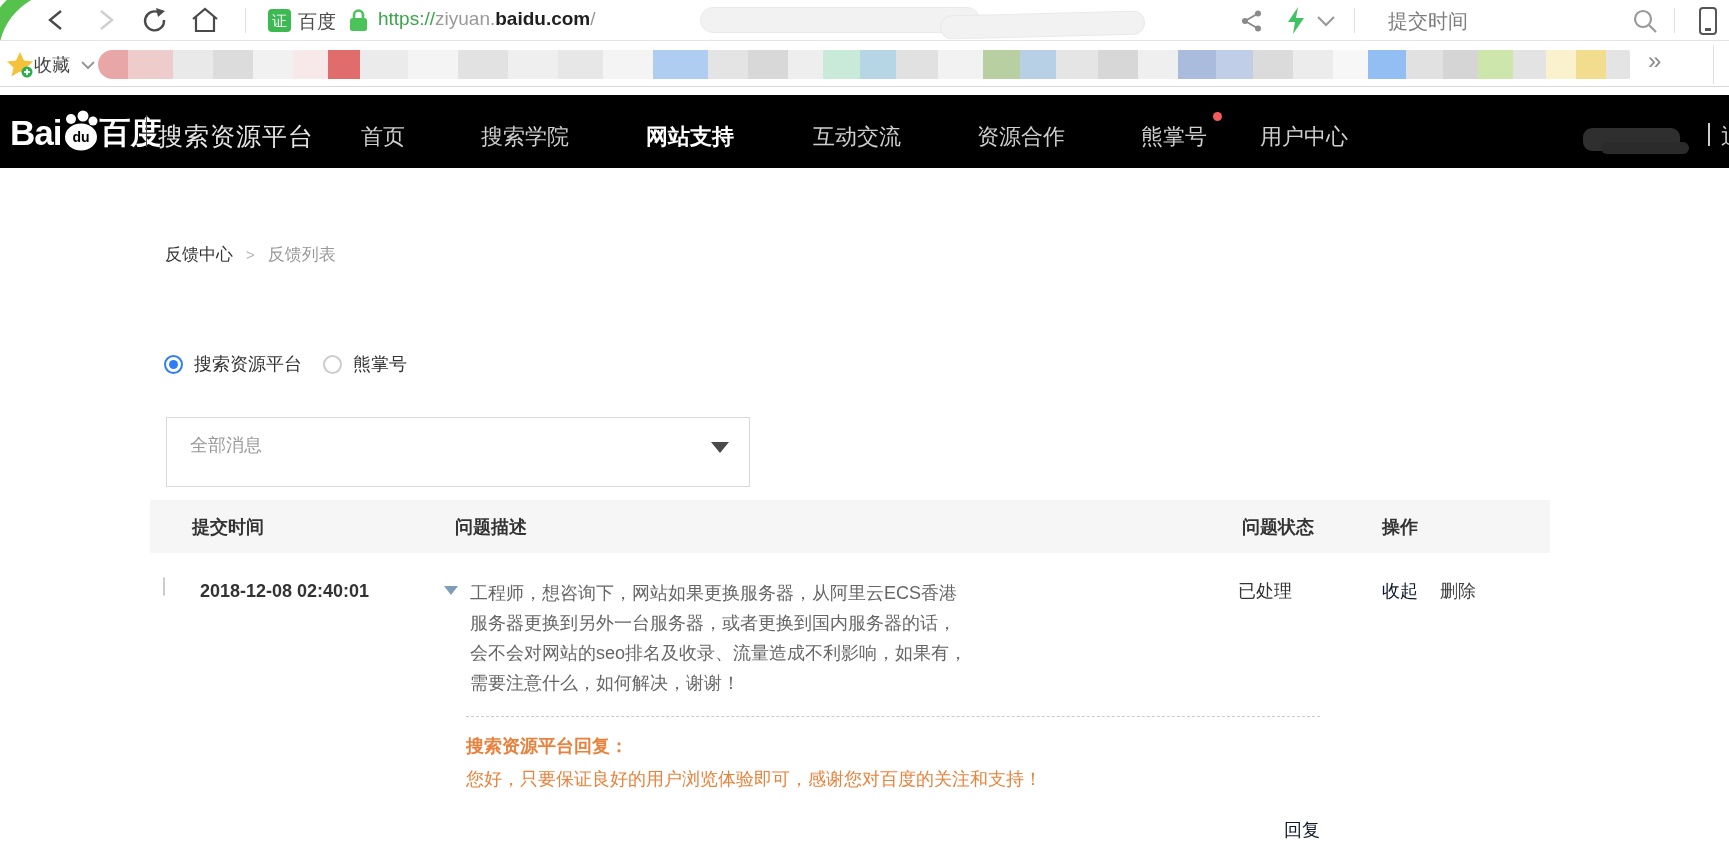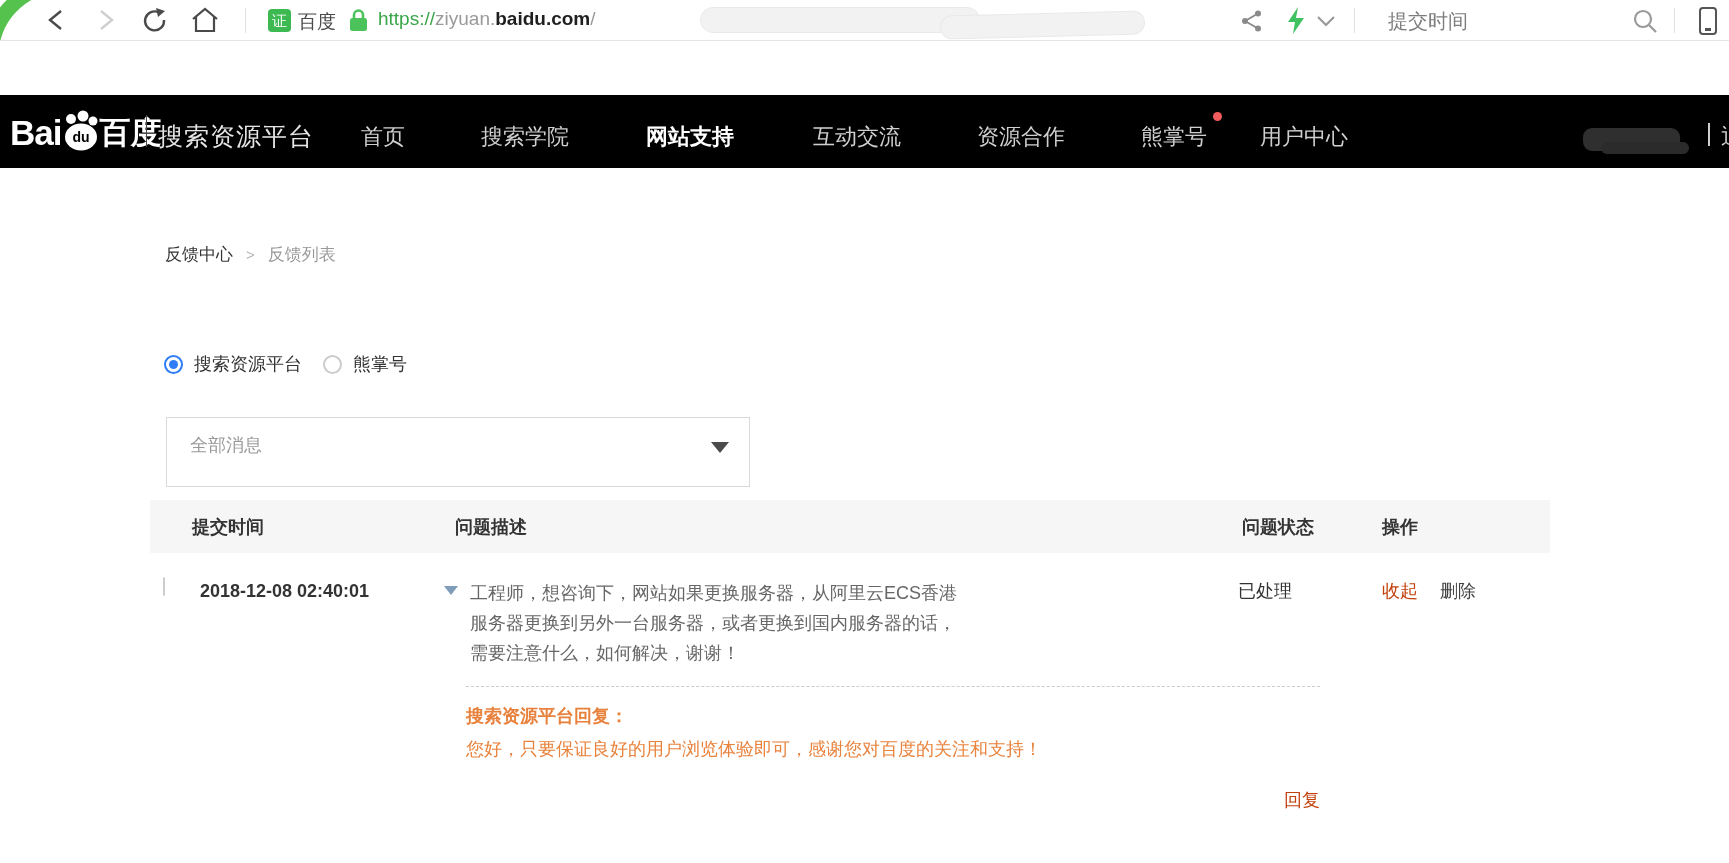--- a/index.html
+++ b/index.html
@@ -85,21 +85,21 @@
   .tbl-row { display:grid; grid-template-columns:50px 240px 778px 154px 178px; margin-top:25px; align-items:start; }
   .chk { width:17px; height:17px; border:1px solid #ccc; border-radius:3px; background:#fff; margin:4px 0 0 13px; cursor:pointer; }
   .row-time { font-size:18px; font-weight:700; color:#333; line-height:26px; }
   .desc-cell { display:flex; align-items:flex-start; }
   .collapse-caret { width:0; height:0; margin:8px 12px 0 4px; cursor:pointer;
     border-left:7px solid transparent; border-right:7px solid transparent; border-top:9px solid #7f9db9; }
   .q-lines { font-size:18px; color:#666; line-height:30px; }
   .q-lines div { white-space:nowrap; }
   .row-status { font-size:18px; color:#333; padding-left:20px; line-height:26px; }
   .row-actions { font-size:18px; padding-left:10px; line-height:26px; display:flex; gap:22px; }
-  .link-blue { color:#c2410c; cursor:pointer; }
+  .link-blue { color:#0f172a; cursor:pointer; }
   .link-dark { color:#444; cursor:pointer; }
 
   .detail { margin-left:316px; width:854px; margin-top:18px; border-top:1px dashed #ccc; padding-top:17px; }
   .reply-title { font-size:18px; font-weight:700; color:#e8813c; }
   .reply-body { font-size:18px; color:#e8823c; margin-top:9px; white-space:nowrap; }
   .reply-time { font-size:16px; color:#9a9a9a; margin-top:11px; }
   .reply-link-row { text-align:right; margin-top:27px; font-size:18px; }
 
   .icon-btn { cursor:pointer; }
 </style>
@@ -159,20 +159,34 @@
       <circle cx="11" cy="11" r="8" stroke="#9a9a9a" stroke-width="2.2" fill="none"></circle>
       <line x1="17" y1="17" x2="24" y2="24" stroke="#9a9a9a" stroke-width="2.2"></line>
     </svg>
     <div class="abs vsep" style="left:1674px;top:8px;height:25px"></div>
     <svg class="abs icon-btn" style="left:1697px;top:6px" width="22" height="30">
       <rect x="3" y="2" width="16" height="26" rx="3" stroke="#555" stroke-width="2" fill="none"></rect>
       <rect x="8" y="22" width="6" height="3" fill="#555"></rect>
     </svg>
   </div>
 
+  <div class="bookbar">
+    <svg class="abs icon-btn" style="left:7px;top:9px" width="27" height="27">
+      <polygon points="13,1 17,9.5 26,10.5 19.5,16.5 21.5,25.5 13,20.5 4.5,25.5 6.5,16.5 0,10.5 9,9.5" fill="#f5c33b"></polygon>
+      <circle cx="20" cy="21" r="5.5" fill="#2eaf4e"></circle>
+      <path d="M20 18 v6 M17 21 h6" stroke="#fff" stroke-width="1.8"></path>
+    </svg>
+    <div class="abs fav-label icon-btn">收藏</div>
+    <svg class="abs icon-btn" style="left:80px;top:18px" width="16" height="11">
+      <polyline points="2,2 8,8 14,2" stroke="#9a9a9a" stroke-width="2" fill="none"></polyline>
+    </svg>
+    <div class="abs fav-strip"></div>
+    <div class="abs overflow-chevrons icon-btn">»</div>
+    <div class="abs vsep bookbar-endsep"></div>
+  </div>
 
   <div class="nav">
     <div class="abs logo icon-btn">
       <span class="bai">Bai</span>
       <svg width="42" height="42" style="margin:0 -2px">
         <circle cx="12" cy="9" r="5" fill="#fff"></circle>
         <circle cx="24" cy="6" r="5.5" fill="#fff"></circle>
         <circle cx="34" cy="11" r="4.5" fill="#fff"></circle>
         <ellipse cx="22" cy="27" rx="16" ry="13.5" fill="#fff"></ellipse>
         <text x="22" y="32" text-anchor="middle" font-size="14" font-weight="bold" fill="#000">du</text>
@@ -223,20 +237,21 @@
     </div>
 
     <div class="tbl-row">
       <div><span class="chk"></span></div>
       <div class="row-time">2018-12-08 02:40:01</div>
       <div class="desc-cell">
         <span class="collapse-caret"></span>
         <div class="q-lines">
           <div>工程师，想咨询下，网站如果更换服务器，从阿里云ECS香港</div>
           <div>服务器更换到另外一台服务器，或者更换到国内服务器的话，</div>
+          <div>会不会对网站的seo排名及收录、流量造成不利影响，如果有，</div>
           <div>需要注意什么，如何解决，谢谢！</div>
         </div>
       </div>
       <div class="row-status">已处理</div>
       <div class="row-actions">
         <span class="link-blue">收起</span>
         <span class="link-dark">删除</span>
       </div>
     </div>
 

